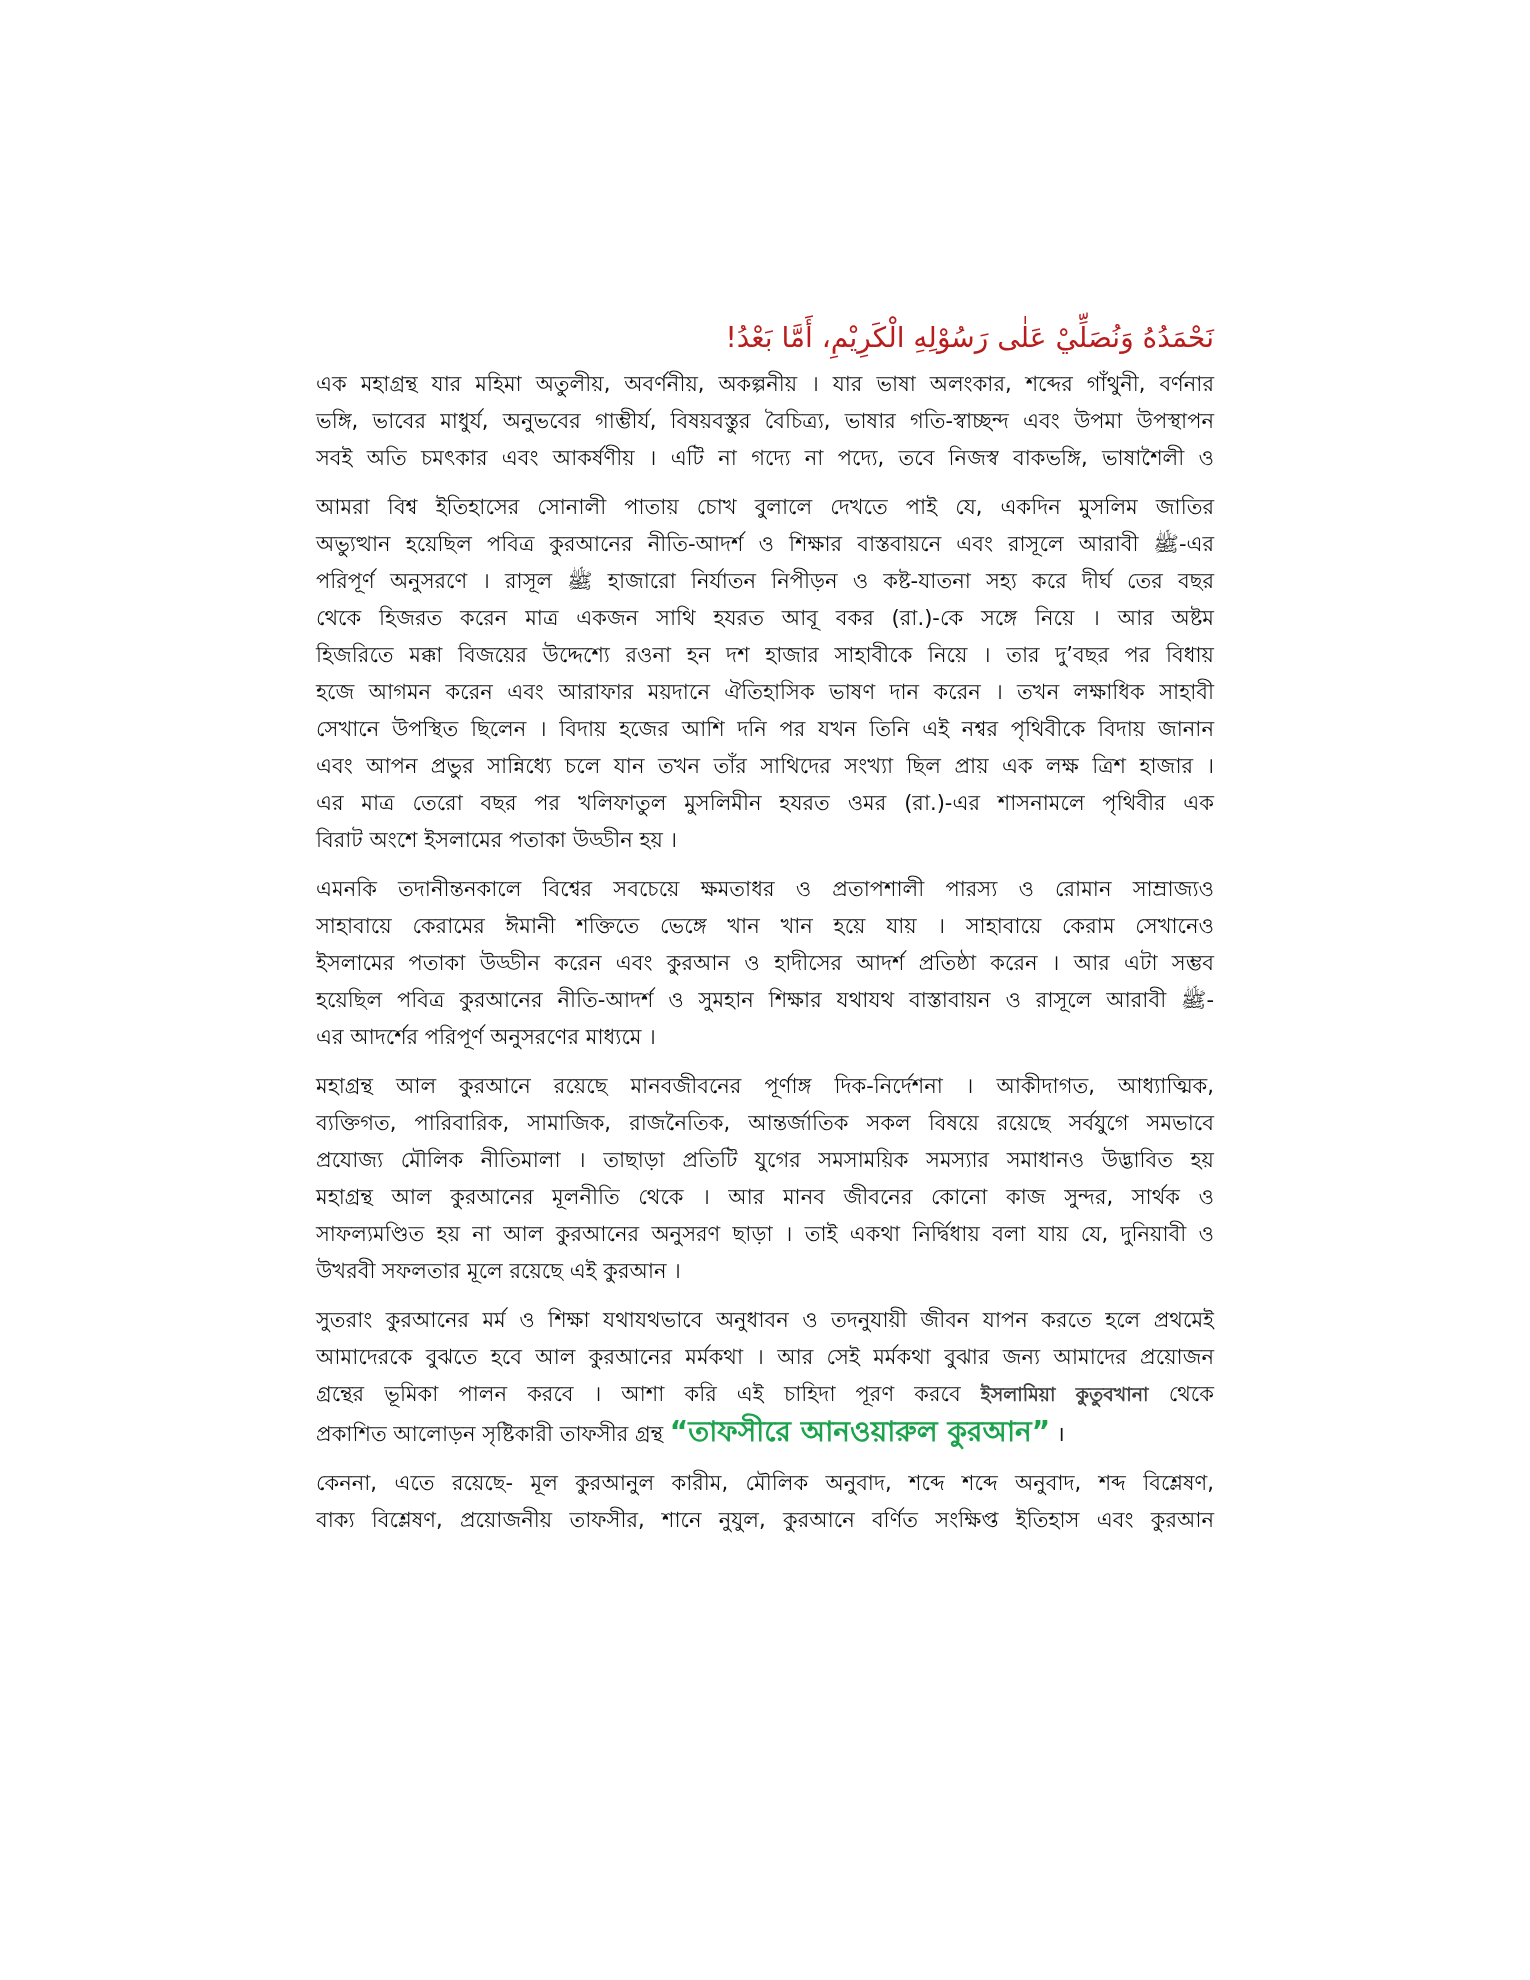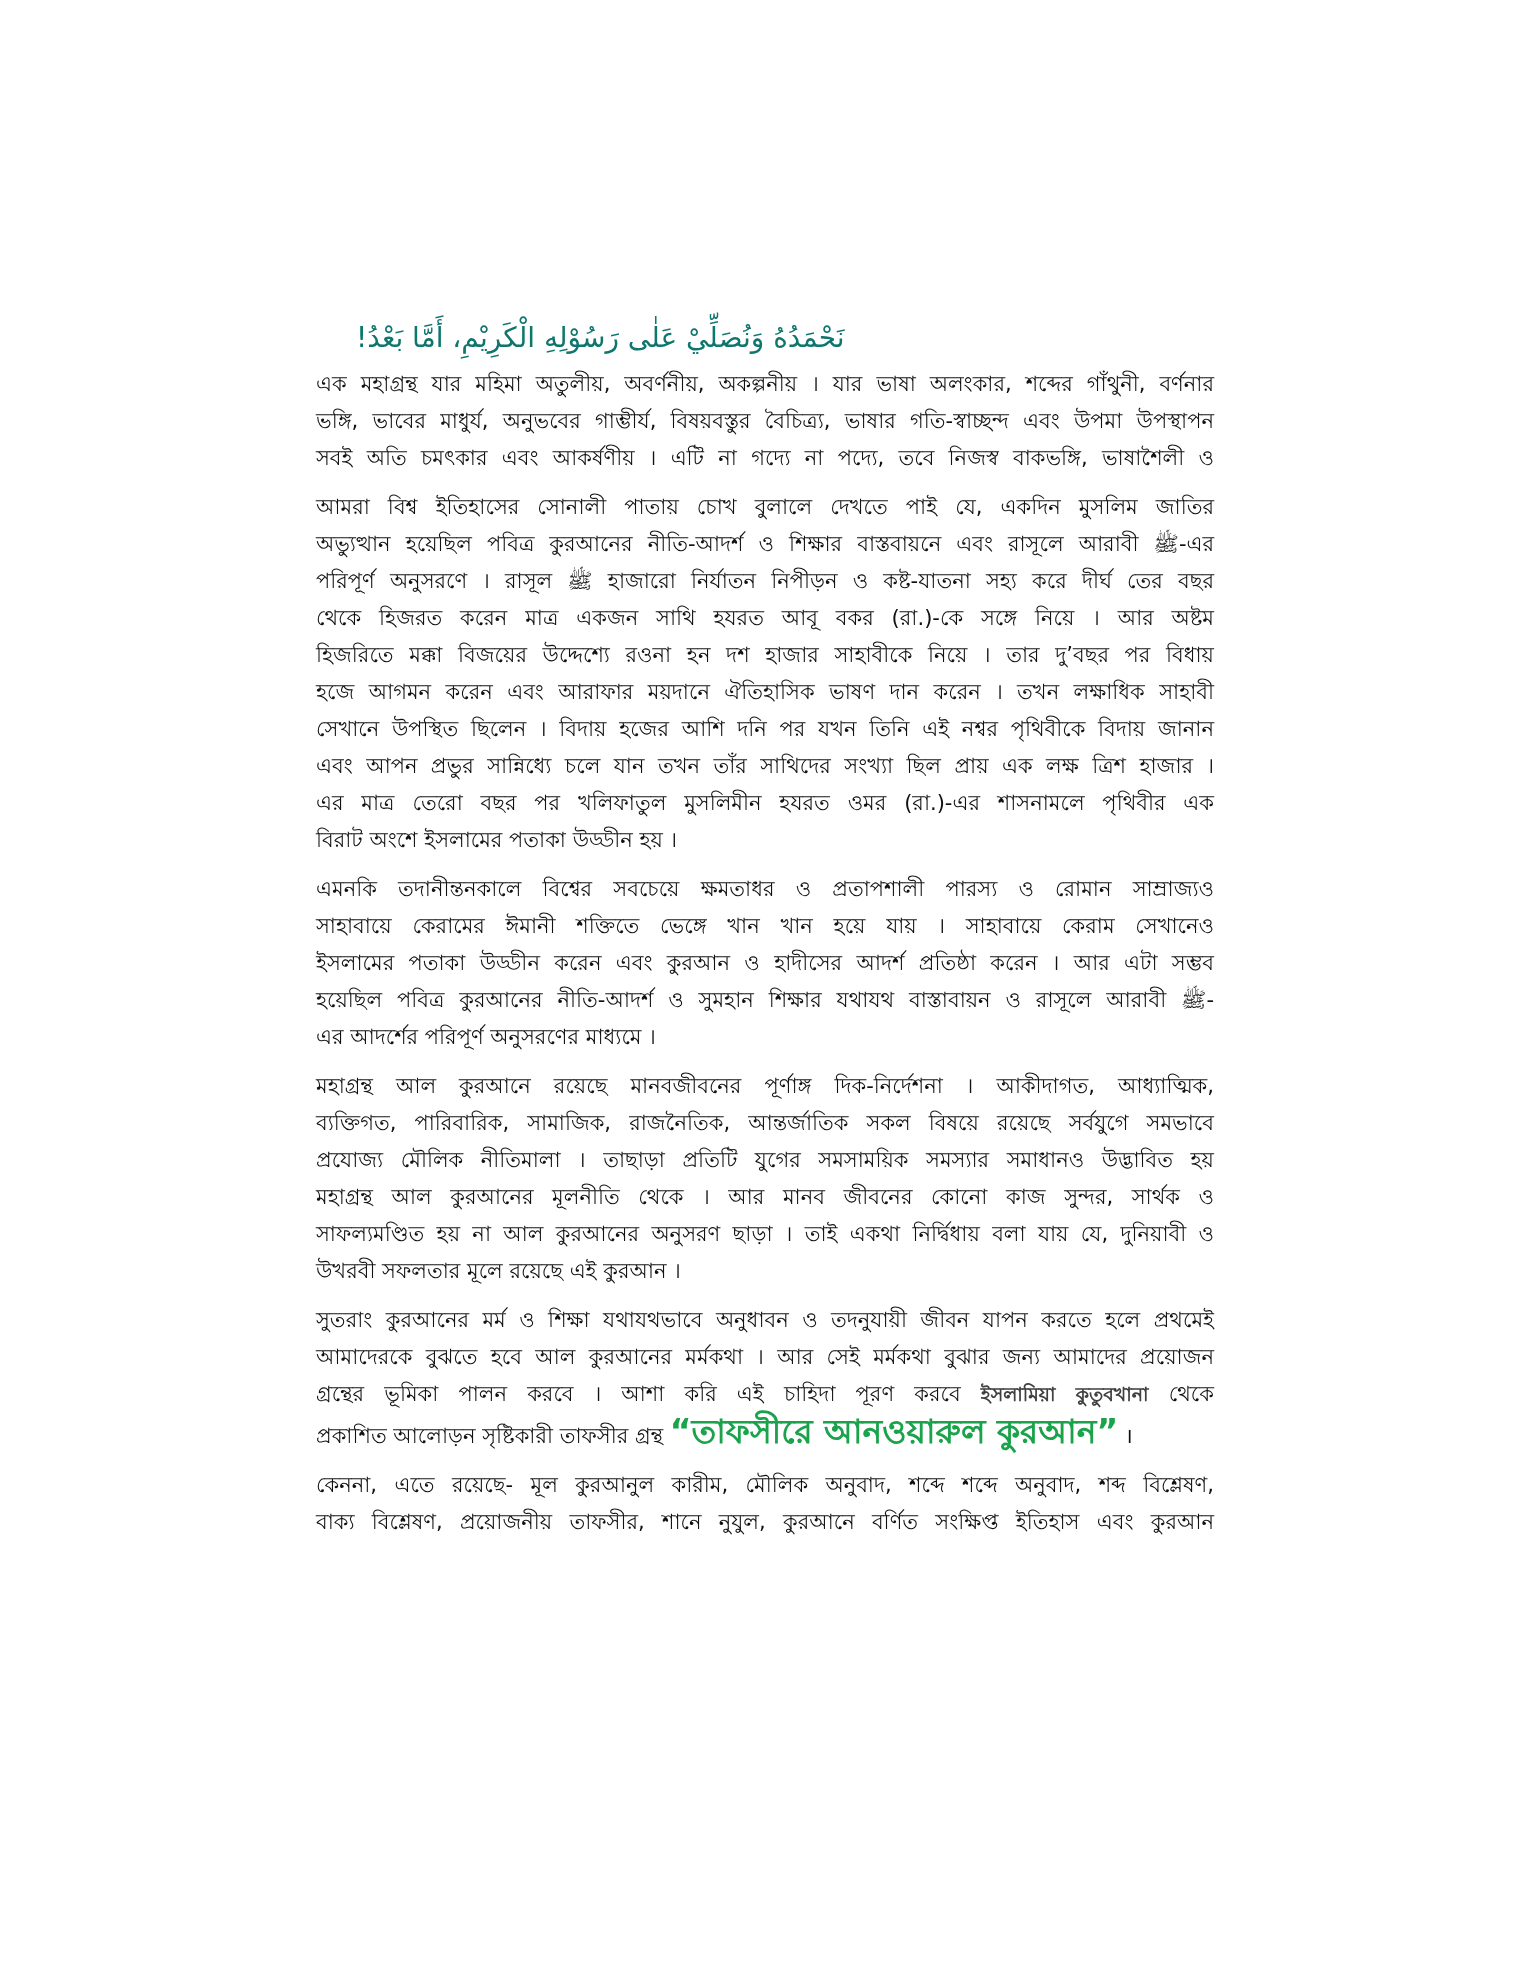--- a/index.html
+++ b/index.html
@@ -1,31 +1,31 @@
 <!DOCTYPE html>
 <html><head>
 <meta charset="utf-8">
 <style>
   html, body { margin: 0; padding: 0; background: #ffffff; }
   body { width: 1530px; height: 1980px; position: relative; overflow: hidden; }
   .page { position: absolute; left: 316px; top: 318px; width: 898px; }
   .arabic-heading {
-    text-align: left; direction: rtl; color: #0f766e;
+    text-align: right; direction: rtl; color: #b91c1c;
     font-family: "DejaVu Sans", sans-serif; font-size: 28px; line-height: 40px;
     margin: 0 0 8px 0; padding-left: 40px;
   }
   .para { margin: 0 0 12px 0; }
   .line {
     display: block; font-family: "DejaVu Sans", "Liberation Sans", sans-serif;
     font-size: 21px; line-height: 37px; color: #111111;
     text-align: justify; text-align-last: justify; white-space: nowrap;
   }
   .line.last { text-align-last: left; }
   .hl-red { color: #404040; font-weight: bold; font-size: 19px; }
-  .hl-green { color: #1aa34a; font-weight: bold; font-size: 33px; }
+  .hl-green { color: #1aa34a; font-weight: bold; font-size: 28px; }
 </style>
 </head>
 <body>
 
 <div class="page">
   <div class="arabic-heading">نَحْمَدُهُ وَنُصَلِّيْ عَلٰى رَسُوْلِهِ الْكَرِيْمِ، أَمَّا بَعْدُ!</div>
 
   <div class="para">
     <span class="line">এক মহাগ্রন্থ যার মহিমা অতুলীয়, অবর্ণনীয়, অকল্পনীয় । যার ভাষা অলংকার, শব্দের গাঁথুনী, বর্ণনার</span>
     <span class="line">ভঙ্গি, ভাবের মাধুর্য, অনুভবের গাম্ভীর্য, বিষয়বস্তুর বৈচিত্র্য, ভাষার গতি-স্বাচ্ছন্দ এবং উপমা উপস্থাপন</span>

